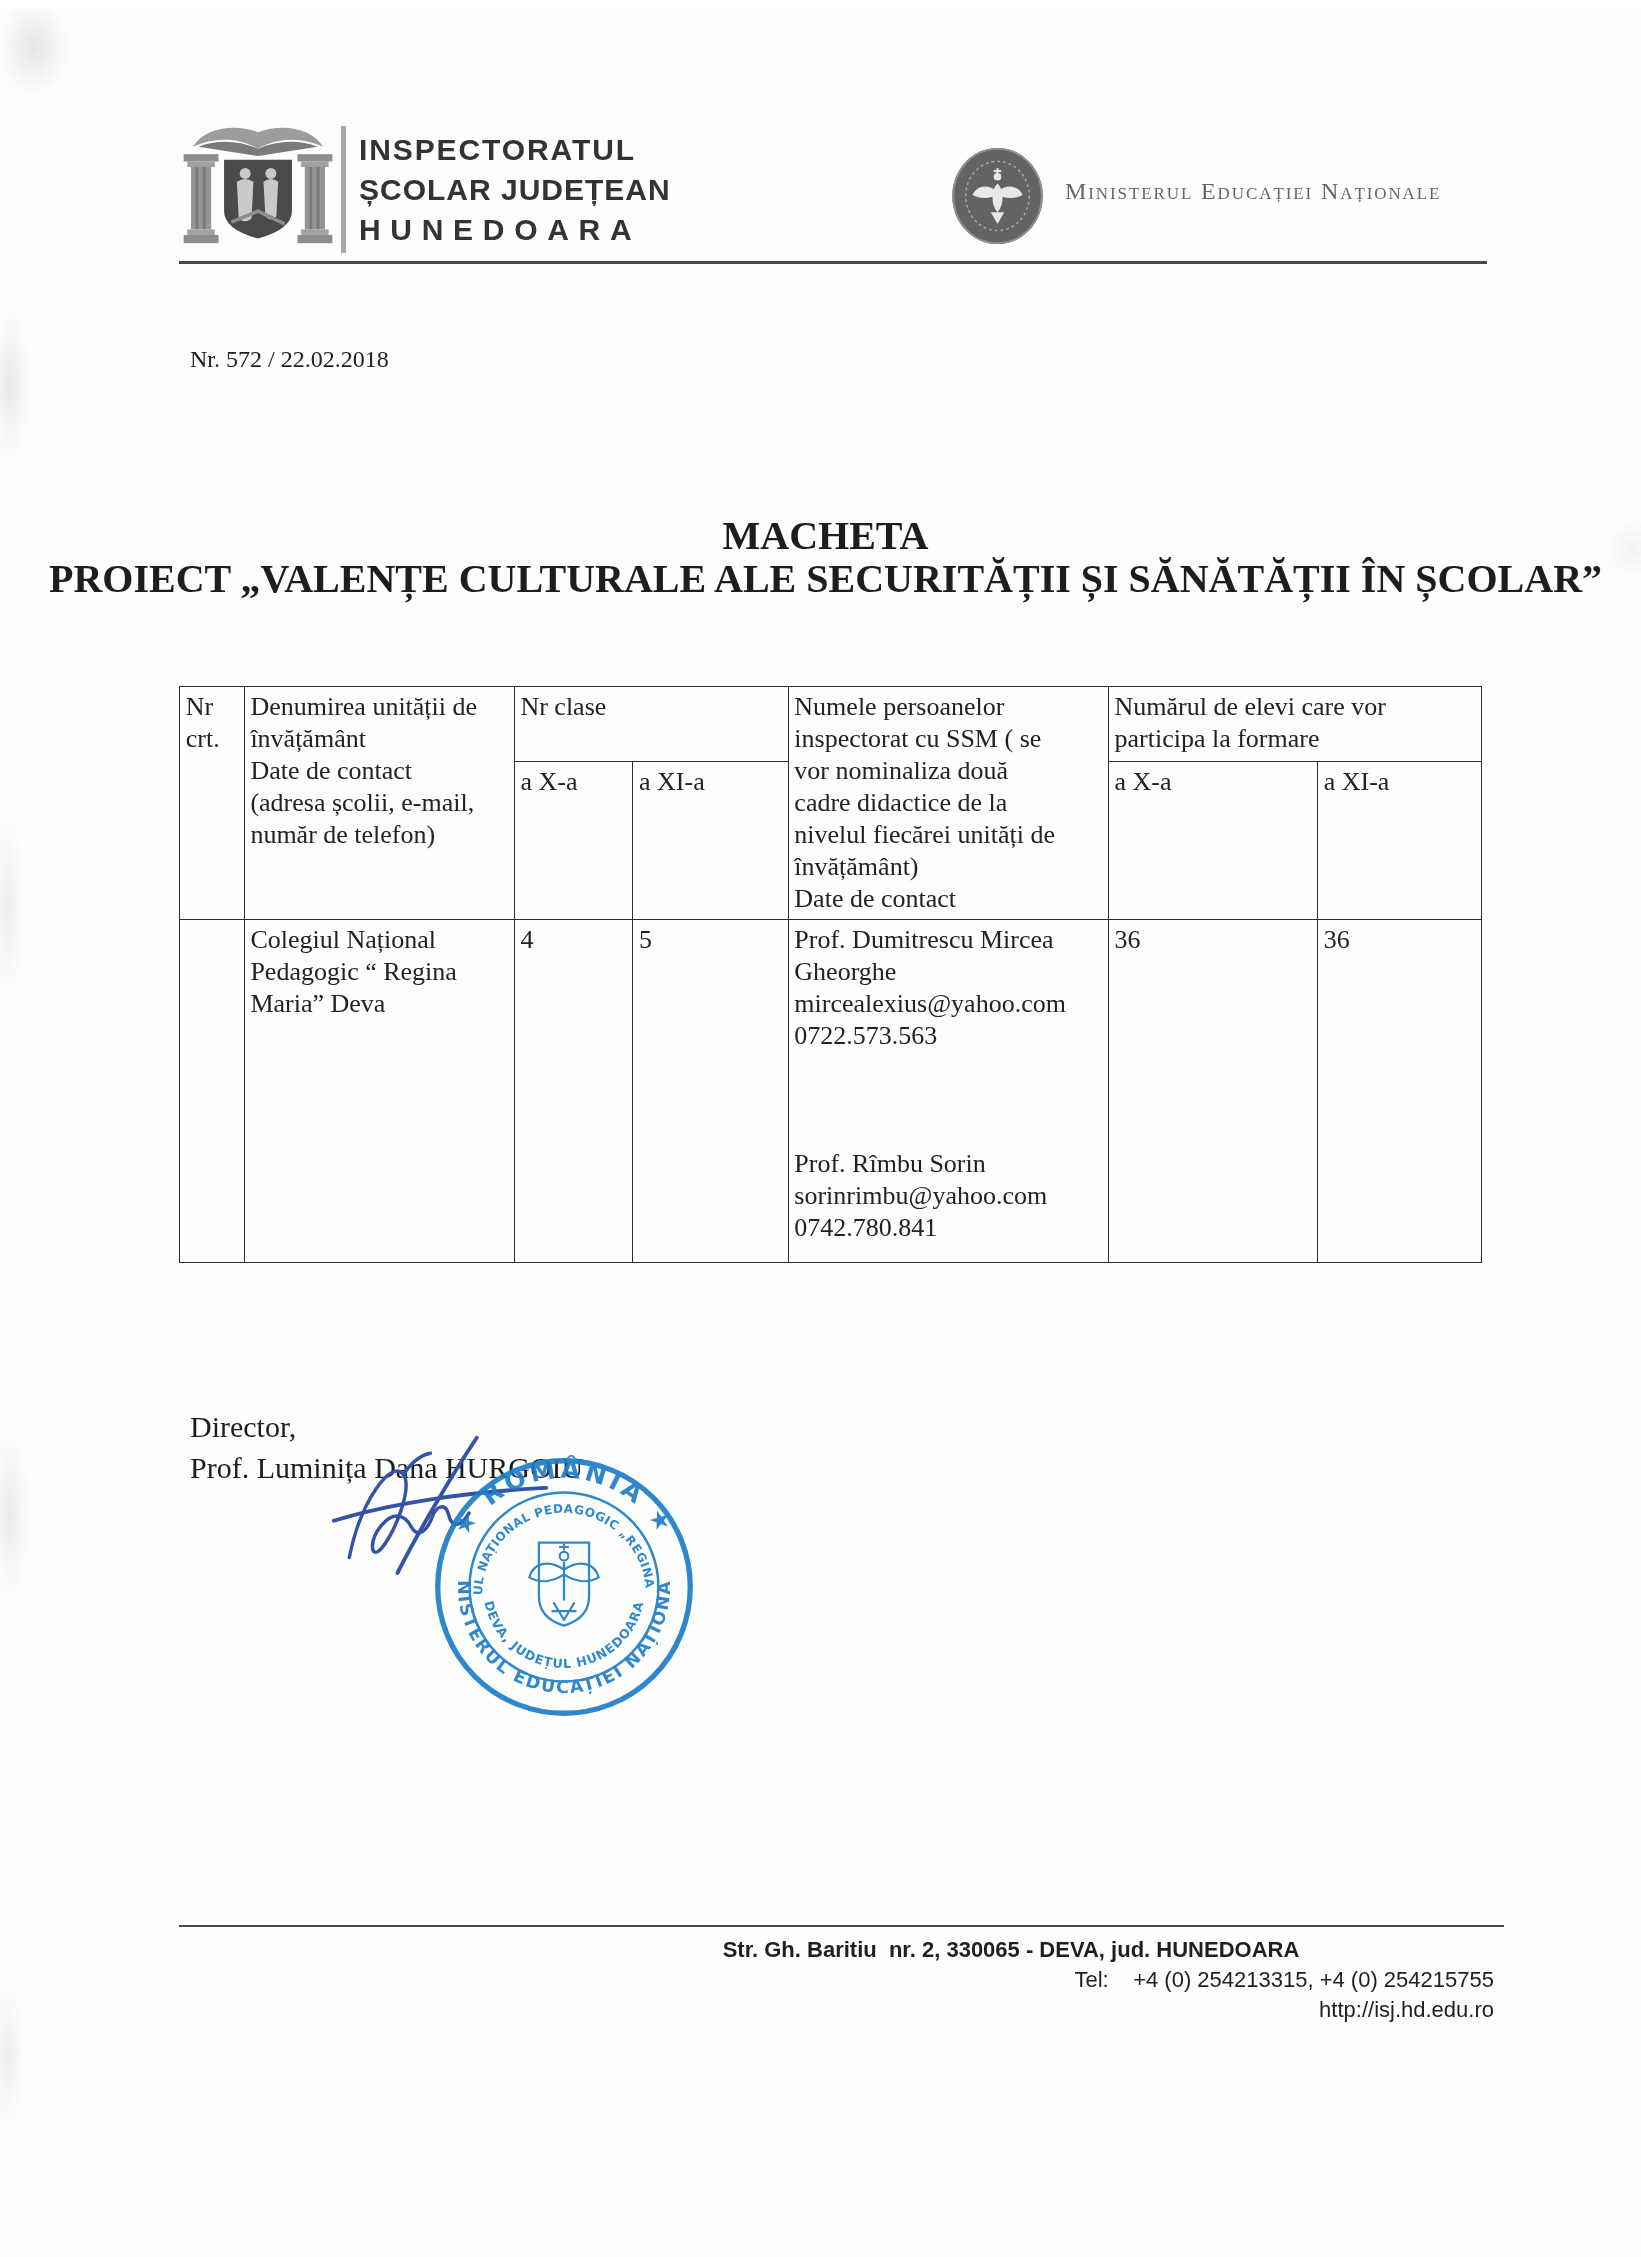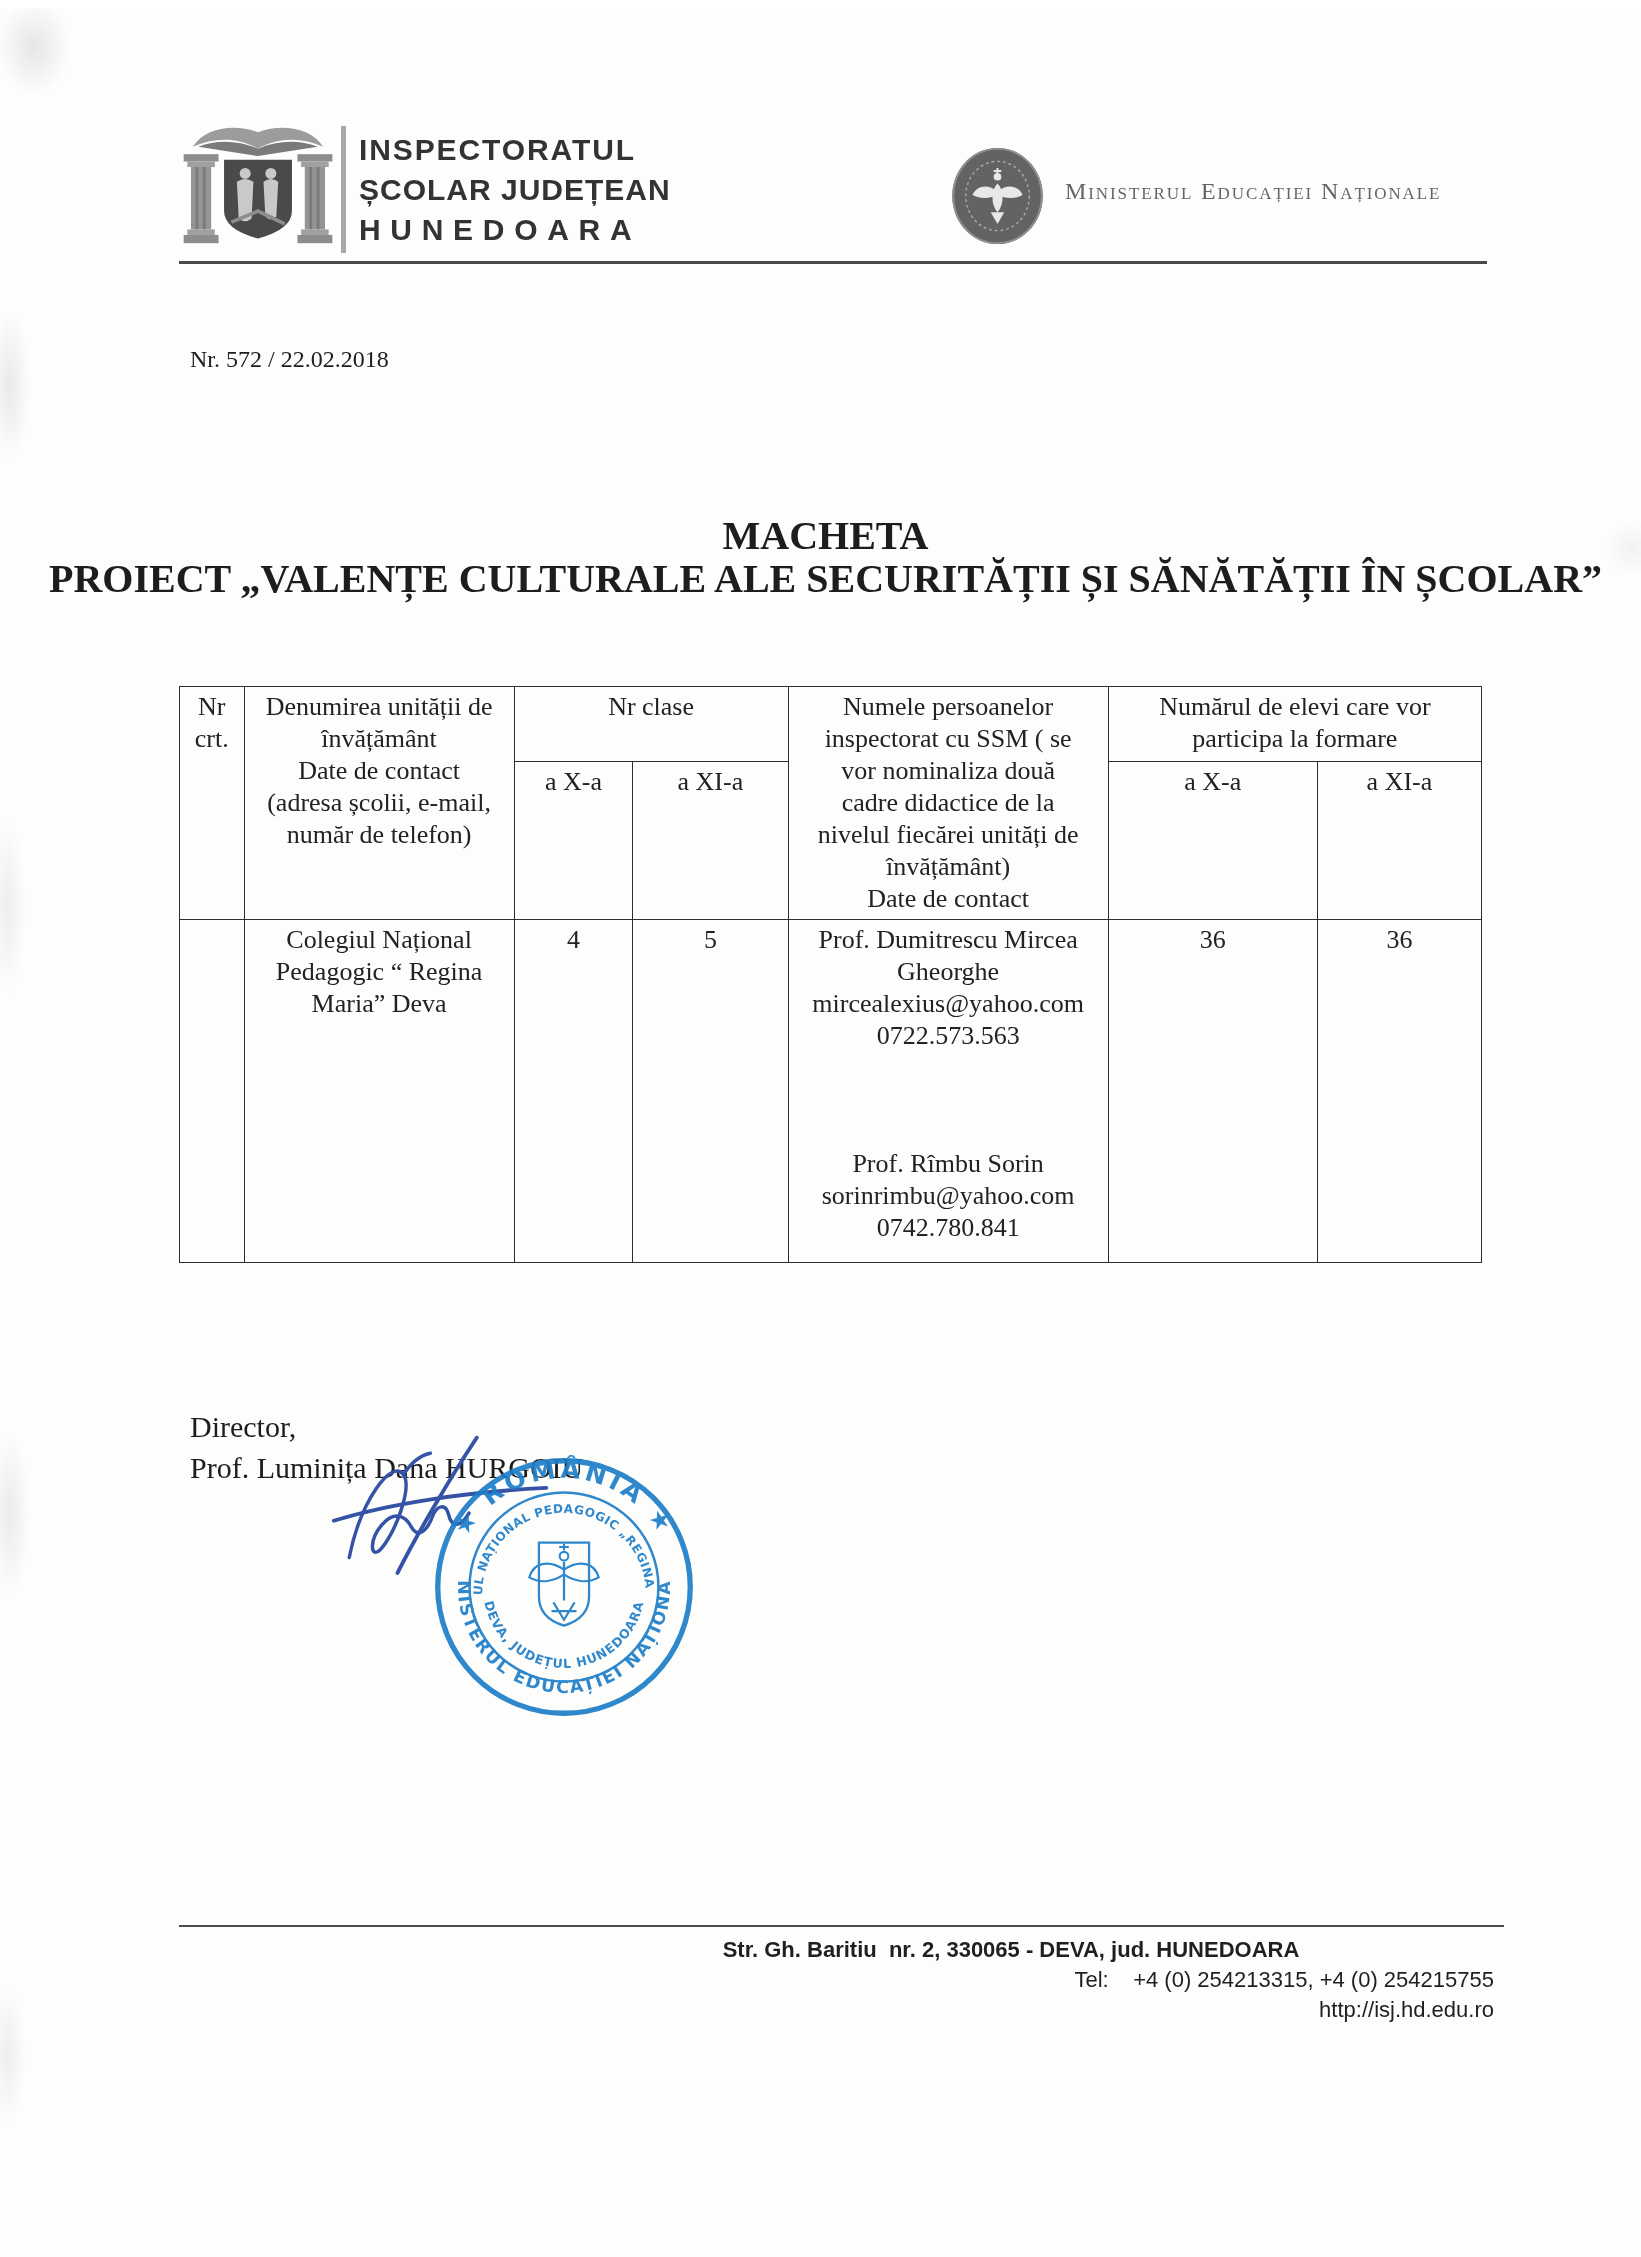--- a/index.html
+++ b/index.html
@@ -34,21 +34,21 @@
   .rule.footer-rule{left:179px;top:1917px;width:1325px;height:1.9px;}
 
   
   .ref-number{left:190px;top:338px;font-size:24px;}
   .title-block{left:5px;top:506px;width:1641px;text-align:center;font-weight:bold;
                font-size:40px;line-height:43px;}
 
   
   .doc-table{position:absolute;left:179px;top:678px;width:1303px;border-collapse:collapse;
              table-layout:fixed;font-size:26px;line-height:32px;color:#222;}
-  .doc-table th,.doc-table td{border:1.9px solid #2d2d2d;font-weight:normal;text-align:center;
+  .doc-table th,.doc-table td{border:1.9px solid #2d2d2d;font-weight:normal;text-align:left;
              vertical-align:top;padding:3.9px 5.8px;white-space:pre-line;}
   .doc-table thead tr.r1{height:70px;}
   .doc-table thead tr.r2{height:153px;}
   .doc-table tbody tr{height:343px;}
 
   
   .director-block{left:190px;top:1398px;font-size:30px;line-height:41px;}
   .signature-svg{left:322px;top:1422px;width:266px;height:169px;}
   .stamp-svg{left:431px;top:1446px;width:266px;height:266px;opacity:.92;}
 

